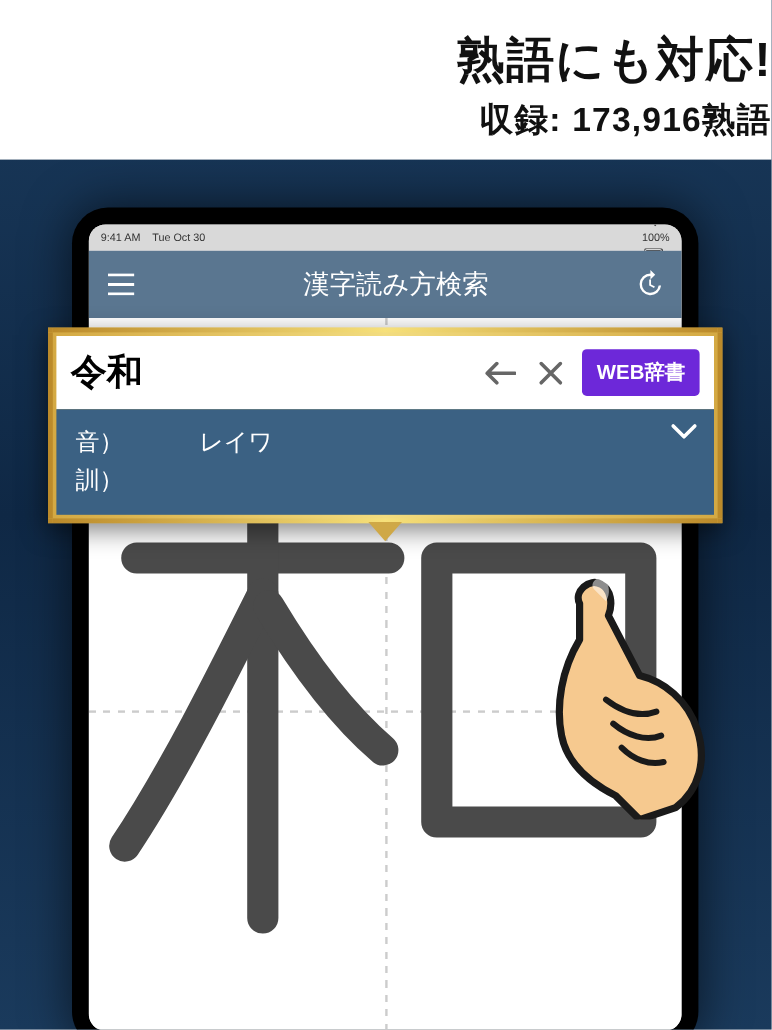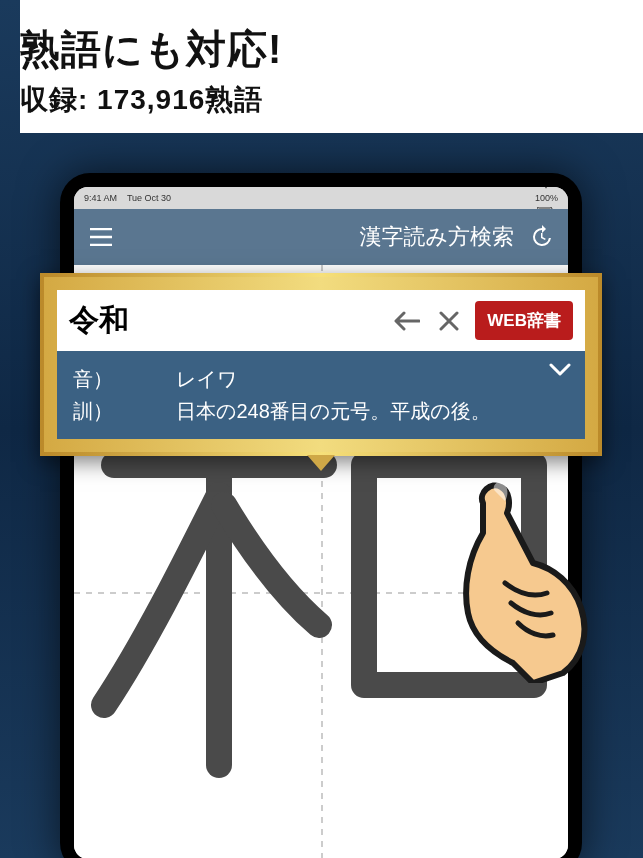--- a/index.html
+++ b/index.html
@@ -5,27 +5,26 @@
 * { margin: 0; padding: 0; box-sizing: border-box; }
 body {
   width: 643px;
   height: 858px;
   font-family: -apple-system, "Hiragino Sans", "Hiragino Kaku Gothic ProN", sans-serif;
   background: linear-gradient(180deg, #1a3a5c 0%, #0f2845 50%, #1a3a5c 100%);
   overflow: hidden;
   position: relative;
 }
 .promo-header {
-  text-align: left;
+  text-align: right;
   padding: 22px 0 14px;
   color: #111;
   background: #fff;
   position: relative;
   z-index: 1;
-  margin-left: 20px;
 }
 .promo-title {
   font-size: 40px;
   font-weight: 800;
   letter-spacing: 1px;
 }
 .promo-sub {
   font-size: 28px;
   font-weight: 700;
   margin-top: 4px;
@@ -71,21 +70,21 @@
   height: 56px;
   background: #5a7690;
   display: flex;
   align-items: center;
   padding: 0 14px;
   color: #fff;
   gap: 14px;
 }
 .appheader .title {
   flex: 1;
-  text-align: right;
+  text-align: center;
   font-size: 22px;
   font-weight: 500;
   padding-left: 18px;
 }
 .hamburger, .history-ic {
   width: 26px; height: 26px;
   display: flex; align-items: center; justify-content: center;
 }
 .canvas-area {
   flex: 1;
@@ -117,21 +116,21 @@
   position: absolute;
   left: 40px;
   top: 140px;
   width: 562px;
   z-index: 5;
 }
 .gold-frame {
   border: 4px solid;
   border-image: linear-gradient(90deg,#bb8a2a,#f6e07a,#bb8a2a) 1;
   background: linear-gradient(90deg,#d4a943,#f2dc7f,#d4a943);
-  padding: 13px;
+  padding: 3px;
   box-shadow: 0 6px 20px rgba(0,0,0,.5);
 }
 .search-row {
   background: #fff;
   display: flex;
   align-items: center;
   padding: 10px 12px;
   gap: 10px;
 }
 .search-text {
@@ -139,21 +138,21 @@
   font-weight: 800;
   color: #000;
   flex: 1;
 }
 .ic-btn {
   width: 32px; height: 32px;
   display: flex; align-items: center; justify-content: center;
   color: #666;
 }
 .web-dict {
-  background: #b91c1c;
+  background: #6d28d9;
   color: #fff;
   font-size: 17px;
   font-weight: 600;
   padding: 8px 12px;
   border-radius: 4px;
 }
 .result-panel {
   background: #3b6183;
   color: #fff;
   padding: 12px 16px;
@@ -273,21 +272,20 @@
         </div>
         <div class="web-dict">WEB辞書</div>
       </div>
       <div class="result-panel">
         <div class="result-line">
           <span class="result-label">音）</span>
           <span class="result-value">レイワ</span>
         </div>
         <div class="result-line">
           <span class="result-label">訓）</span>
-          <span class="result-value">日本の248番目の元号。平成の後。</span>
         </div>
         <div class="chev">
           <svg width="22" height="14" viewBox="0 0 22 14">
               <path d="M2 2l9 9 9-9" stroke="#fff" stroke-width="3" fill="none" stroke-linecap="round" stroke-linejoin="round"></path>
             </svg>
         </div>
       </div>
     </div>
     <div class="pointer-tip"></div>
   </div>

